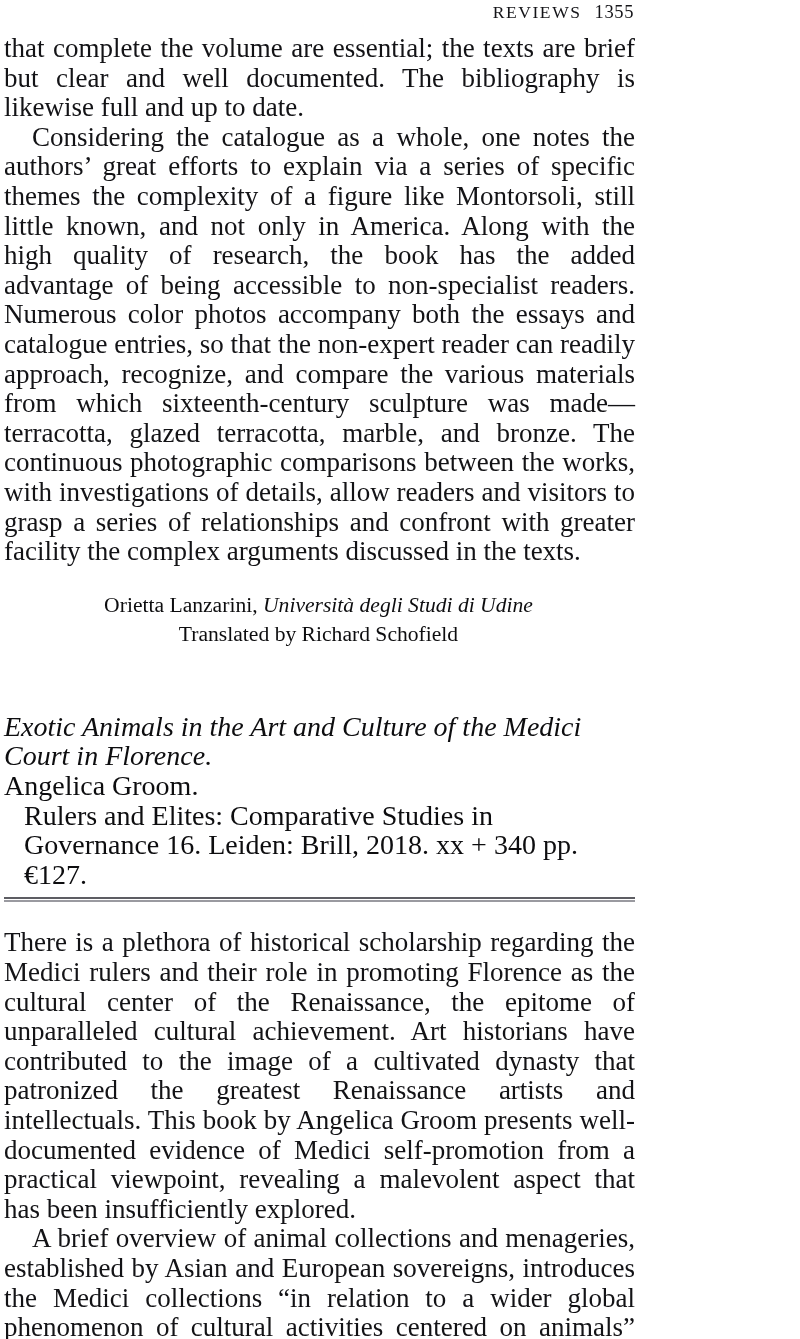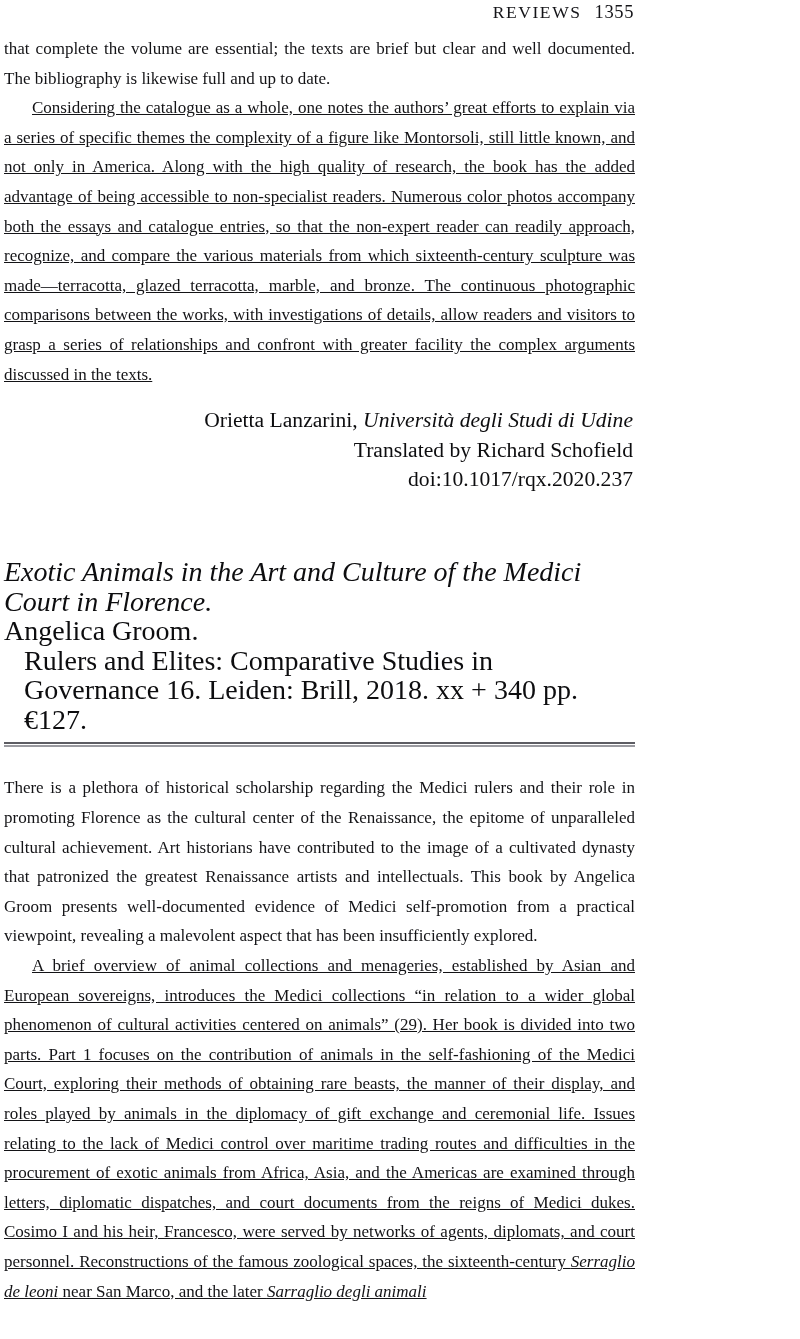--- a/index.html
+++ b/index.html
@@ -43,44 +43,43 @@
   }
   .running-head .rh-page {
     font-size: 18.5px;
     letter-spacing: 0.6px;
     margin-left: 13px;
     color: #141418;
   }
 
   
   .col {
-    font-size: 17px;
+    font-size: 27px;
     line-height: 29.6px;
     text-align: justify;
     text-justify: inter-word;
     color: #131316;
   }
   p.para {
     margin: 0;
     text-indent: 0;
     text-align: justify;
     hyphens: none;
   }
   p.para.indent {
     text-indent: 28px;
-    text-decoration: underline;
   }
   p.para.last-flush {
     text-align-last: left;
   }
 
   
   .signature {
-    margin-top: 17px;
-    text-align: right;
+    margin-top: 24px;
+    text-align: center;
     font-size: 21.6px;
     line-height: 29.6px;
     padding-right: 2px;
   }
   .signature .ital { font-style: italic; }
   .signature .doi { white-space: nowrap; }
 
   
   .review-head {
     margin-top: 62px;
@@ -122,21 +121,20 @@
   </div>
 
   <div class="col">
     <p class="para">that complete the volume are essential; the texts are brief but clear and well documented. The bibliography is likewise full and up to date.</p>
     <p class="para indent">Considering the catalogue as a whole, one notes the authors’ great efforts to explain via a series of specific themes the complexity of a figure like Montorsoli, still little known, and not only in America. Along with the high quality of research, the book has the added advantage of being accessible to non-specialist readers. Numerous color photos accompany both the essays and catalogue entries, so that the non-expert reader can readily approach, recognize, and compare the various materials from which sixteenth-century sculpture was made—terracotta, glazed terracotta, marble, and bronze. The continuous photographic comparisons between the works, with investigations of details, allow readers and visitors to grasp a series of relationships and confront with greater facility the complex arguments discussed in the texts.</p>
   </div>
 
   <div class="signature">
     <div><span>Orietta Lanzarini, </span><span class="ital">Università degli Studi di Udine</span></div>
     <div>Translated by Richard Schofield</div>
-    <div class="doi">doi:10.1017/rqx.2020.237</div>
   </div>
 
   <div class="review-head">
     <div class="title">Exotic Animals in the Art and Culture of the Medici Court in Florence.</div>
     <div class="author">Angelica Groom.</div>
     <div class="imprint">Rulers and Elites: Comparative Studies in Governance 16. Leiden: Brill, 2018. xx + 340 pp. €127.</div>
   </div>
 
   <div class="rule-double"></div>
 

